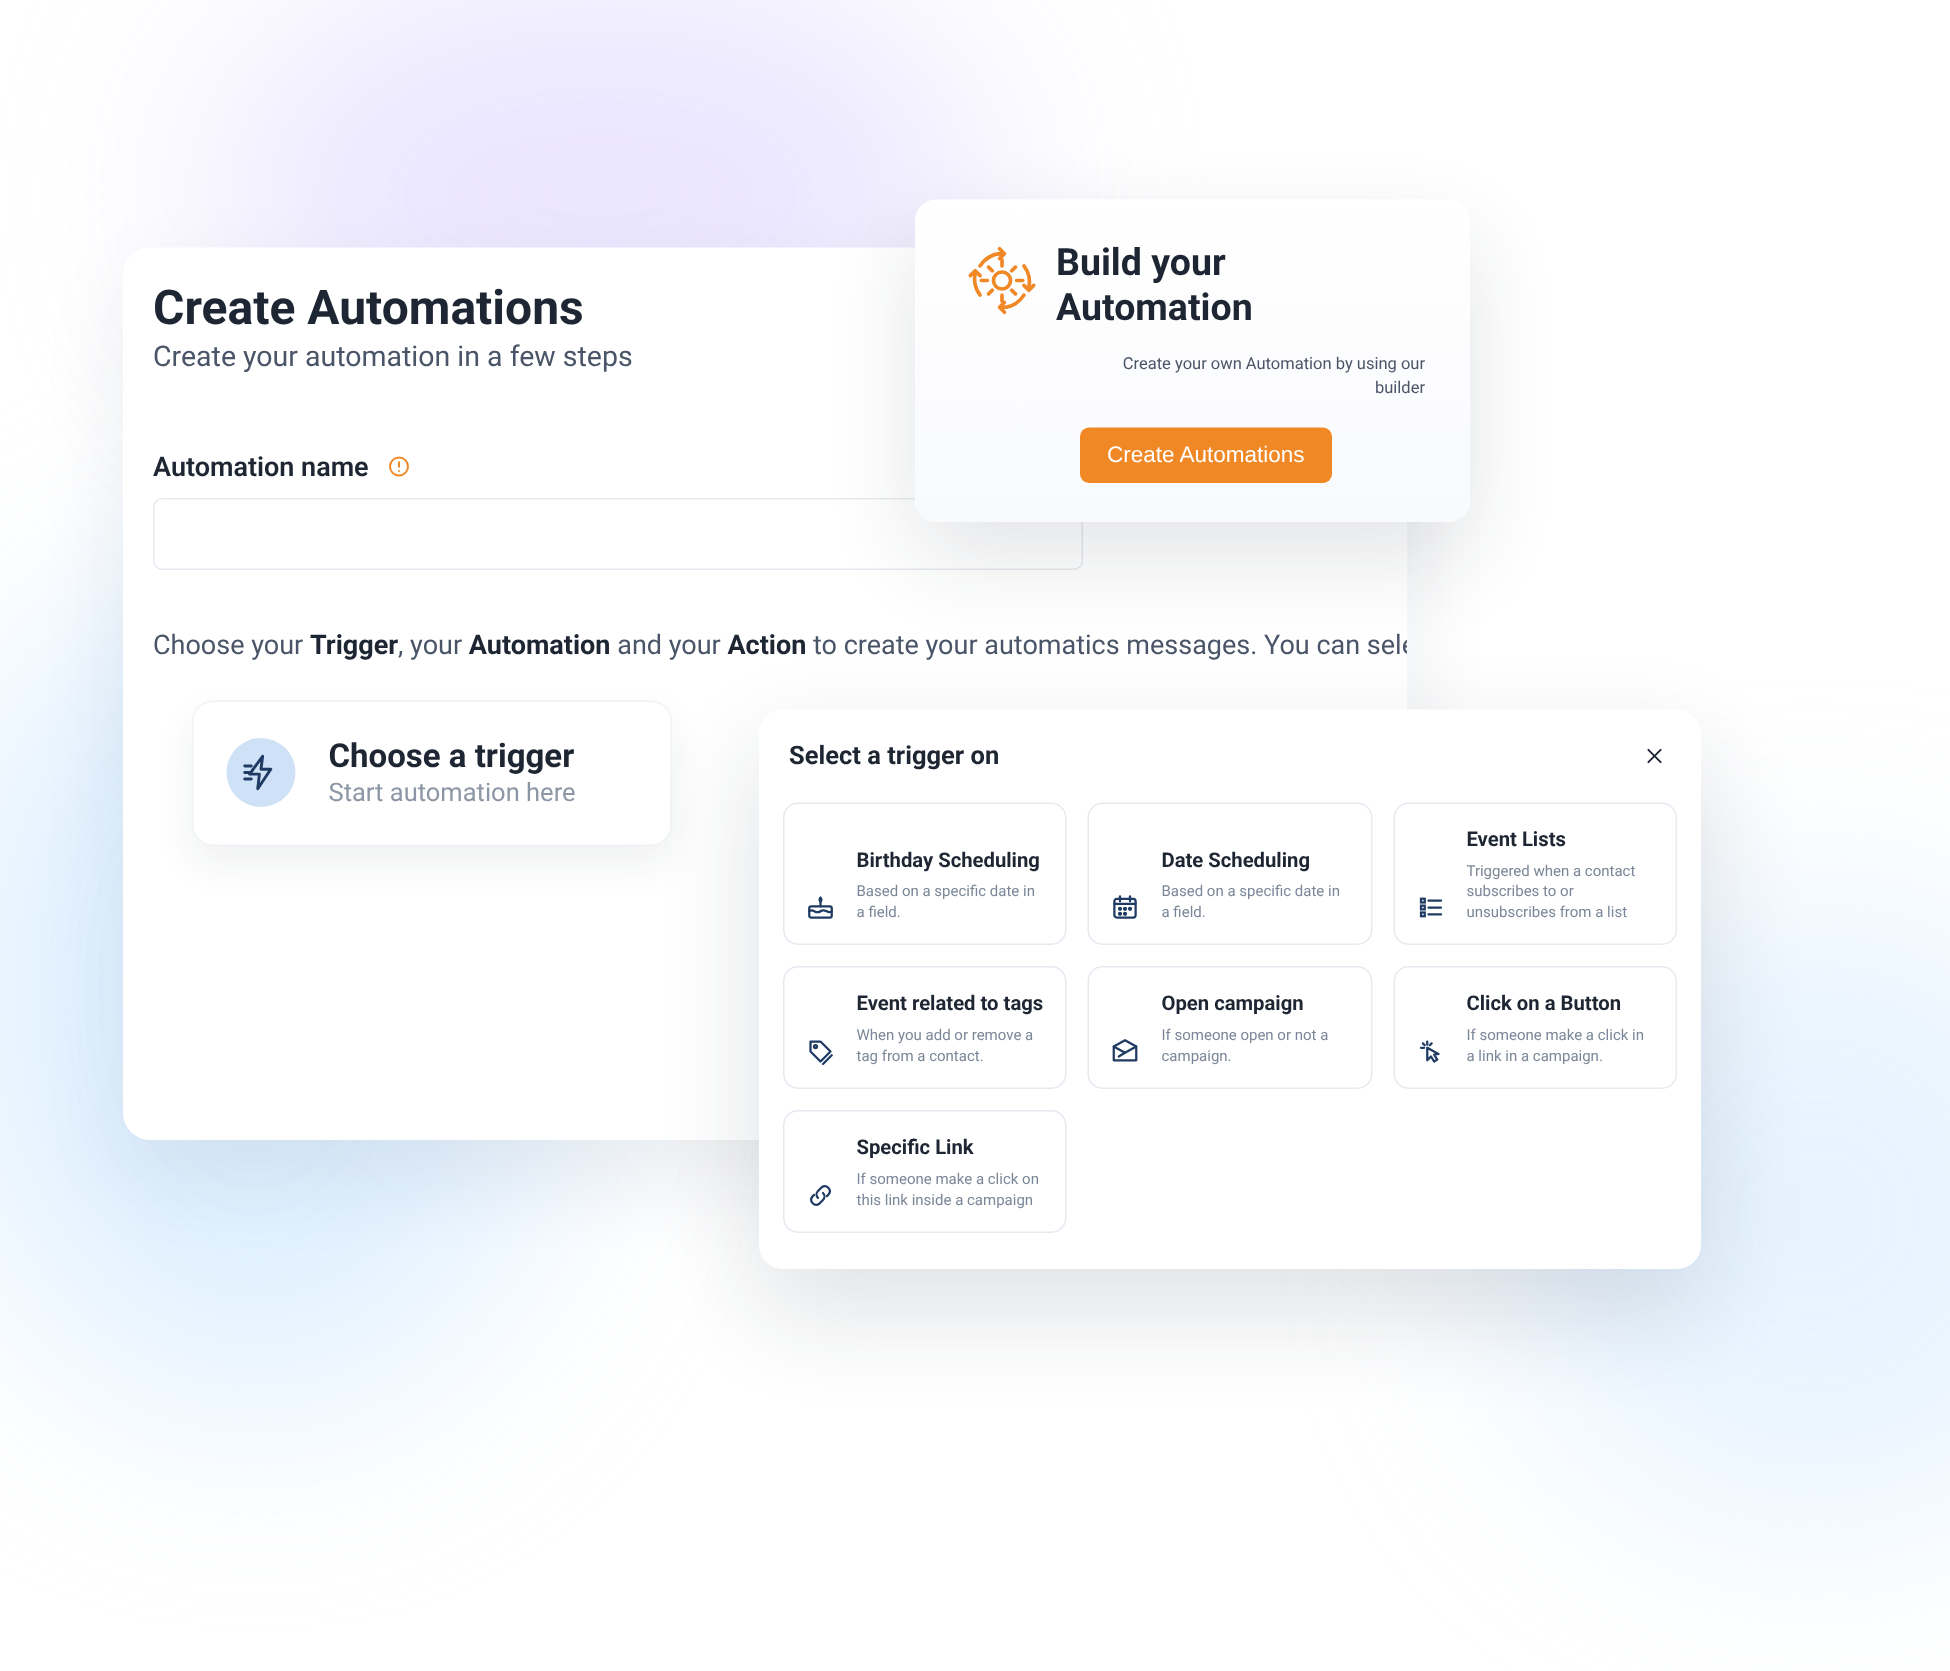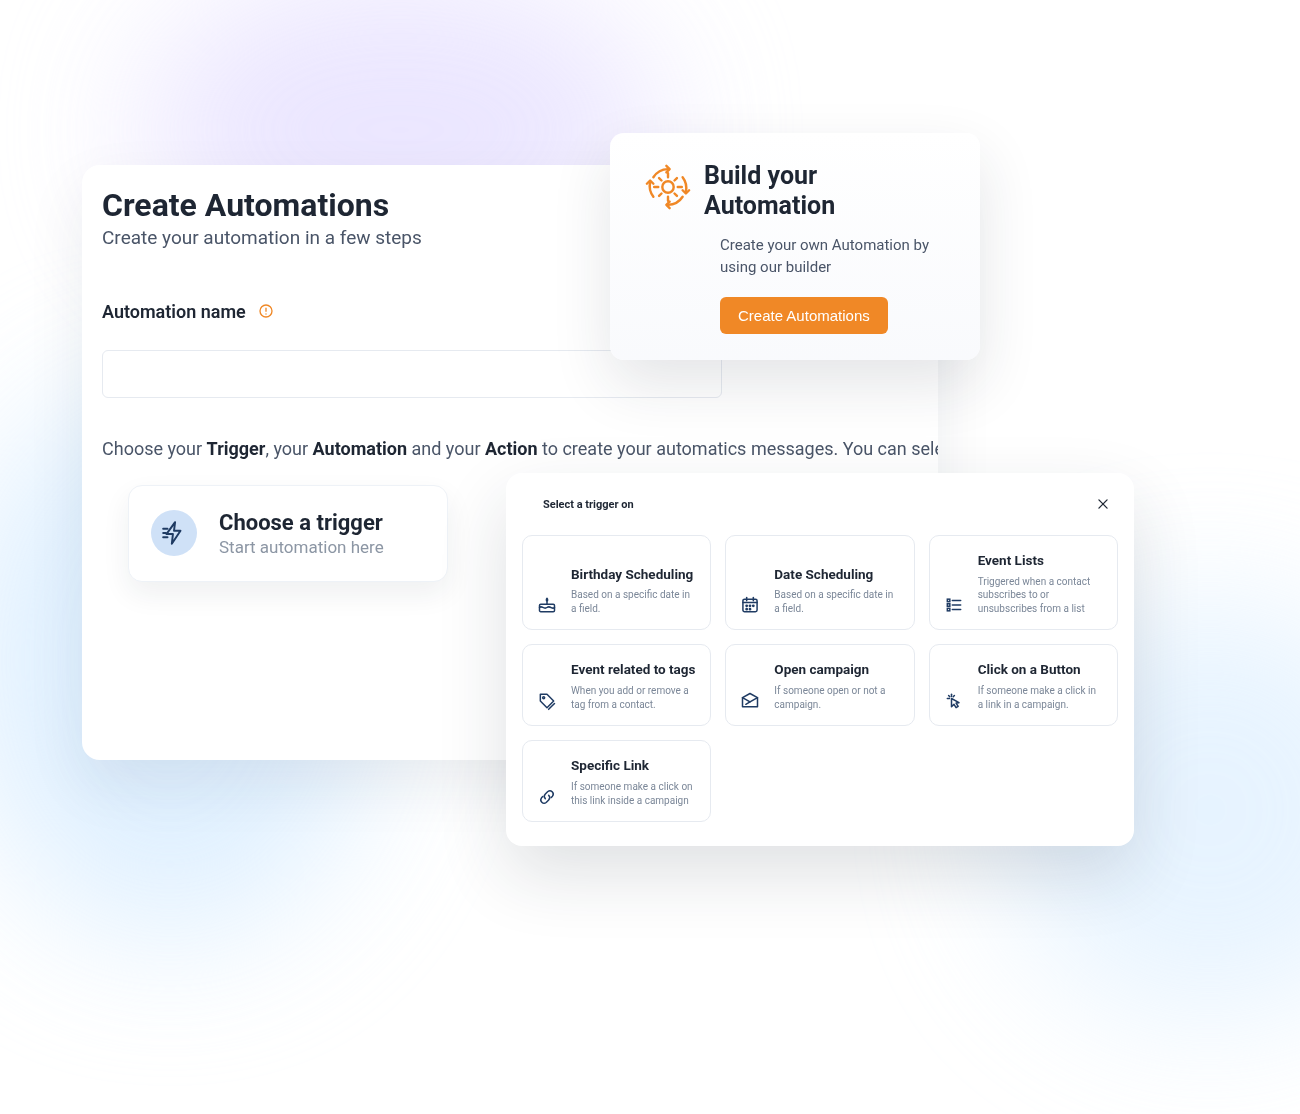--- a/index.html
+++ b/index.html
@@ -53,21 +53,21 @@
     height: 595px;
     background: #ffffff;
     border-radius: 18px;
     box-shadow: 0 24px 60px rgba(30, 40, 60, 0.08);
     z-index: 5;
     padding: 22px 20px 0 20px;
     overflow: hidden;
   }
   .pm-title { font-size: 32px; font-weight: 700; line-height: 1.15; margin: 0 0 2px 0; color: var(--text-dark); }
   .pm-subtitle { font-size: 19px; color: var(--text-mid); margin: 0 0 52px 0; }
-  .field-label { display: flex; align-items: center; gap: 12px; margin-bottom: 28px; }
+  .field-label { display: flex; align-items: center; gap: 12px; margin-bottom: 10px; }
   .field-label span { font-size: 18px; font-weight: 600; color: var(--text-dark); }
   .info-icn { width: 16px; height: 16px; }
   .text-input {
     width: 620px;
     height: 48px;
     border: 1px solid var(--card-border);
     border-radius: 6px;
     background: #fff;
     font-size: 16px;
     padding: 0 14px;
@@ -109,21 +109,21 @@
     width: 370px;
     background: linear-gradient(180deg,#ffffff 0%, #f4f6fb 180%);
     border-radius: 14px;
     box-shadow: 0 24px 60px rgba(30, 40, 60, 0.12);
     z-index: 20;
     padding: 28px 30px 26px 32px;
   }
   .pb-head { display: flex; gap: 10px; align-items: flex-start; }
   .pb-icn { width: 52px; height: 52px; flex: 0 0 52px; }
   .pb-title { font-size: 25px; font-weight: 700; line-height: 1.2; margin: 0; color: var(--text-dark); }
-  .pb-desc { margin: 14px 0 18px 78px; font-size: 15px; color: var(--text-mid); line-height: 1.45; margin-left: 78px; }
+  .pb-desc { margin: 14px 0 18px 78px; font-size: 11px; color: var(--text-mid); line-height: 1.45; margin-left: 78px; text-align: right; }
   .pb-btn {
     margin-left: 78px;
     display: inline-block;
     background: var(--accent);
     color: #fff;
     font-size: 15px;
     font-weight: 500;
     border: none;
     border-radius: 6px;
     padding: 10px 18px;
@@ -136,21 +136,21 @@
     top: 473px;
     left: 506px;
     width: 628px;
     background: #fff;
     border-radius: 16px;
     box-shadow: 0 28px 70px rgba(30, 40, 60, 0.14);
     z-index: 30;
     padding: 20px 16px 24px 16px;
   }
   .pt-header { display: flex; align-items: center; justify-content: space-between; padding: 0 4px 6px 4px; }
-  .pt-title { font-size: 11px; font-weight: 700; color: var(--text-dark); margin-left: 17px; }
+  .pt-title { font-size: 17px; font-weight: 700; color: var(--text-dark); }
   .pt-close { cursor: pointer; padding: 4px; }
   .pt-grid {
     display: grid;
     grid-template-columns: repeat(3, 1fr);
     gap: 14px;
     margin-top: 14px;
   }
   .t-card {
     border: 1px solid var(--card-border);
     border-radius: 10px;

